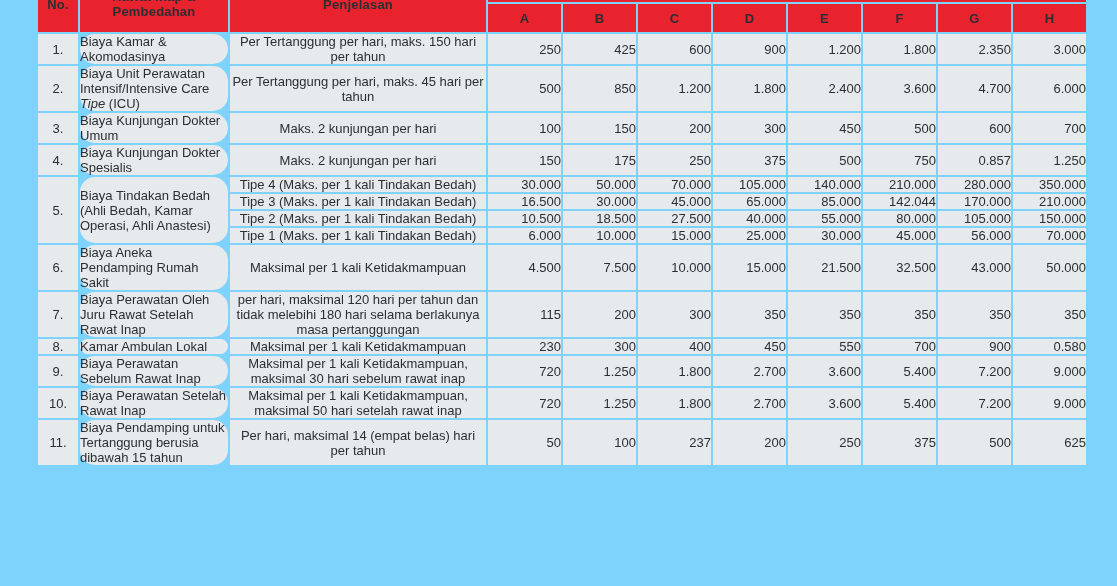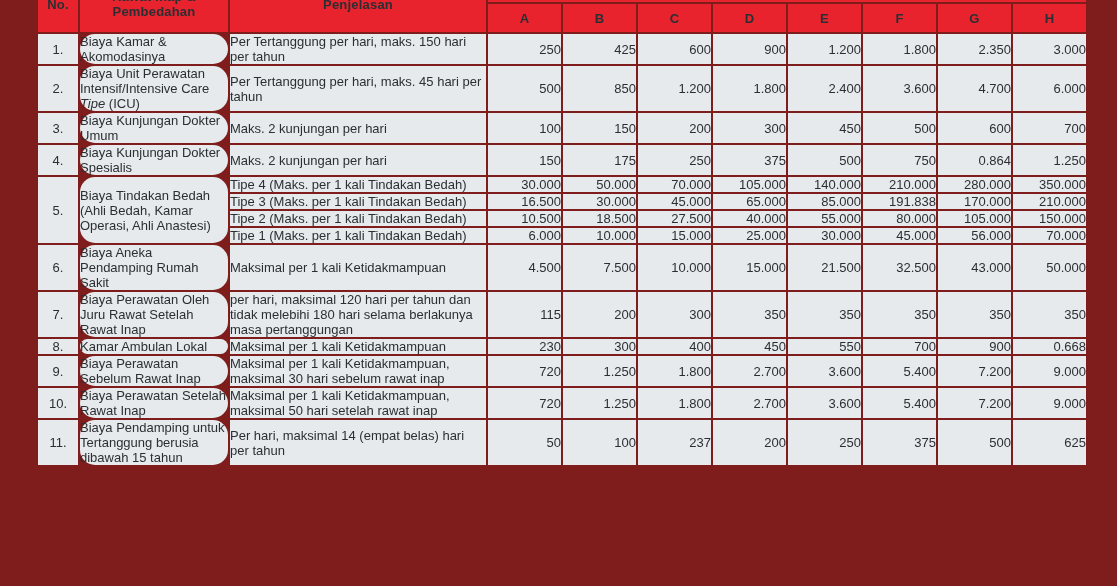--- a/index.html
+++ b/index.html
@@ -12,21 +12,21 @@
     height: 586px;
     overflow: hidden;
     font-family: "Liberation Sans", sans-serif;
     -webkit-font-smoothing: antialiased;
   }
 
   #page {
     position: relative;
     width: 1117px;
     height: 586px;
-    background: #7f1d1d;
+    background: #7dd3fc;
   }
 
   
   #benefit-table {
     position: absolute;
     left: 36px;
     top: -26px;          
     width: 1045px;
     border-collapse: separate;
     border-spacing: 2px 2px;
@@ -76,21 +76,21 @@
     color: #2b2f33;
   }
   .c-name {
     text-align: left;
     padding: 5px 8px 5px 9px;
     font-size: 12.6px;
     line-height: 15.5px;
     border-radius: 15px;
   }
   .c-expl {
-    text-align: left;
+    text-align: center;
     padding: 5px 8px 5px 9px;
     font-size: 12.6px;
     line-height: 15.5px;
   }
   .c-val {
     text-align: right;
     padding: 4px 10px 4px 4px;
     font-size: 12.8px;
     white-space: nowrap;
   }
@@ -182,21 +182,21 @@
         <tr>
           <td class="cell c-no">4.</td>
           <td class="cell c-name">Biaya Kunjungan Dokter Spesialis</td>
           <td class="cell c-expl">Maks. 2 kunjungan per hari</td>
           <td class="cell c-val">150</td>
           <td class="cell c-val">175</td>
           <td class="cell c-val">250</td>
           <td class="cell c-val">375</td>
           <td class="cell c-val">500</td>
           <td class="cell c-val">750</td>
-          <td class="cell c-val">0.864</td>
+          <td class="cell c-val">0.857</td>
           <td class="cell c-val">1.250</td>
         </tr>
         <tr class="sub">
           <td class="cell c-no" rowspan="4">5.</td>
           <td class="cell c-name" rowspan="4">Biaya Tindakan Bedah (Ahli Bedah, Kamar Operasi, Ahli Anastesi)</td>
           <td class="cell c-expl">Tipe 4 (Maks. per 1 kali Tindakan Bedah)</td>
           <td class="cell c-val">30.000</td>
           <td class="cell c-val">50.000</td>
           <td class="cell c-val">70.000</td>
           <td class="cell c-val">105.000</td>
@@ -205,21 +205,21 @@
           <td class="cell c-val">280.000</td>
           <td class="cell c-val">350.000</td>
         </tr>
         <tr class="sub">
           <td class="cell c-expl">Tipe 3 (Maks. per 1 kali Tindakan Bedah)</td>
           <td class="cell c-val">16.500</td>
           <td class="cell c-val">30.000</td>
           <td class="cell c-val">45.000</td>
           <td class="cell c-val">65.000</td>
           <td class="cell c-val">85.000</td>
-          <td class="cell c-val">191.838</td>
+          <td class="cell c-val">142.044</td>
           <td class="cell c-val">170.000</td>
           <td class="cell c-val">210.000</td>
         </tr>
         <tr class="sub">
           <td class="cell c-expl">Tipe 2 (Maks. per 1 kali Tindakan Bedah)</td>
           <td class="cell c-val">10.500</td>
           <td class="cell c-val">18.500</td>
           <td class="cell c-val">27.500</td>
           <td class="cell c-val">40.000</td>
           <td class="cell c-val">55.000</td>
@@ -268,21 +268,21 @@
           <td class="cell c-no">8.</td>
           <td class="cell c-name">Kamar Ambulan Lokal</td>
           <td class="cell c-expl">Maksimal per 1 kali Ketidakmampuan</td>
           <td class="cell c-val">230</td>
           <td class="cell c-val">300</td>
           <td class="cell c-val">400</td>
           <td class="cell c-val">450</td>
           <td class="cell c-val">550</td>
           <td class="cell c-val">700</td>
           <td class="cell c-val">900</td>
-          <td class="cell c-val">0.668</td>
+          <td class="cell c-val">0.580</td>
         </tr>
         <tr>
           <td class="cell c-no">9.</td>
           <td class="cell c-name">Biaya Perawatan Sebelum Rawat Inap</td>
           <td class="cell c-expl">Maksimal per 1 kali Ketidakmampuan, maksimal 30 hari sebelum rawat inap</td>
           <td class="cell c-val">720</td>
           <td class="cell c-val">1.250</td>
           <td class="cell c-val">1.800</td>
           <td class="cell c-val">2.700</td>
           <td class="cell c-val">3.600</td>

